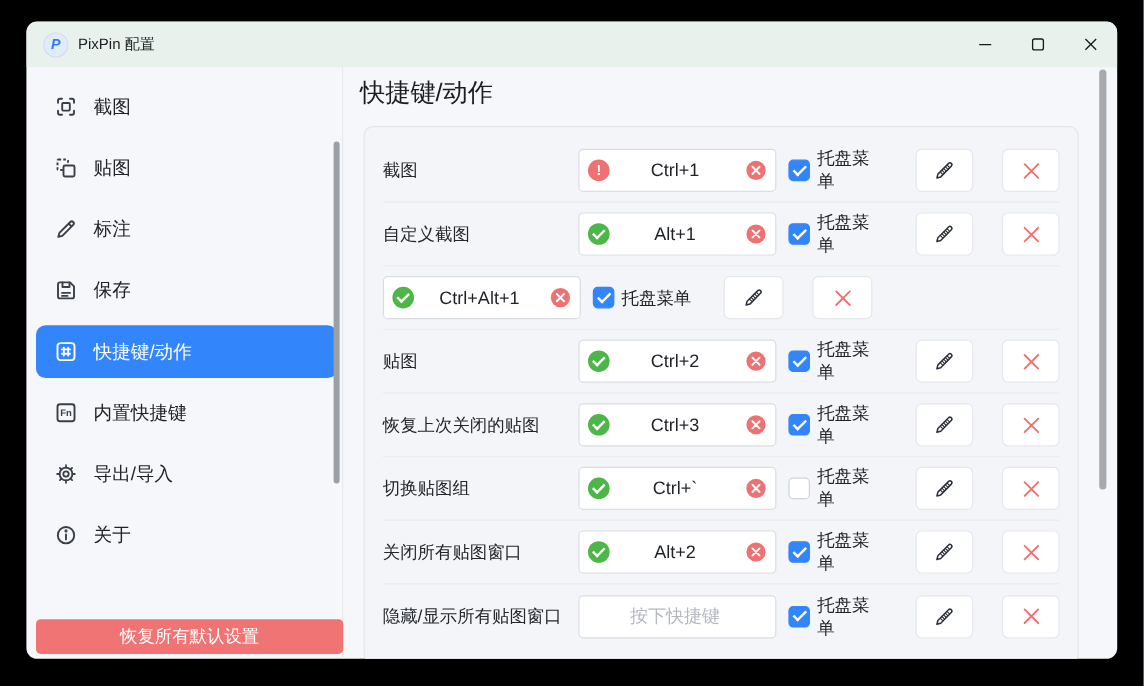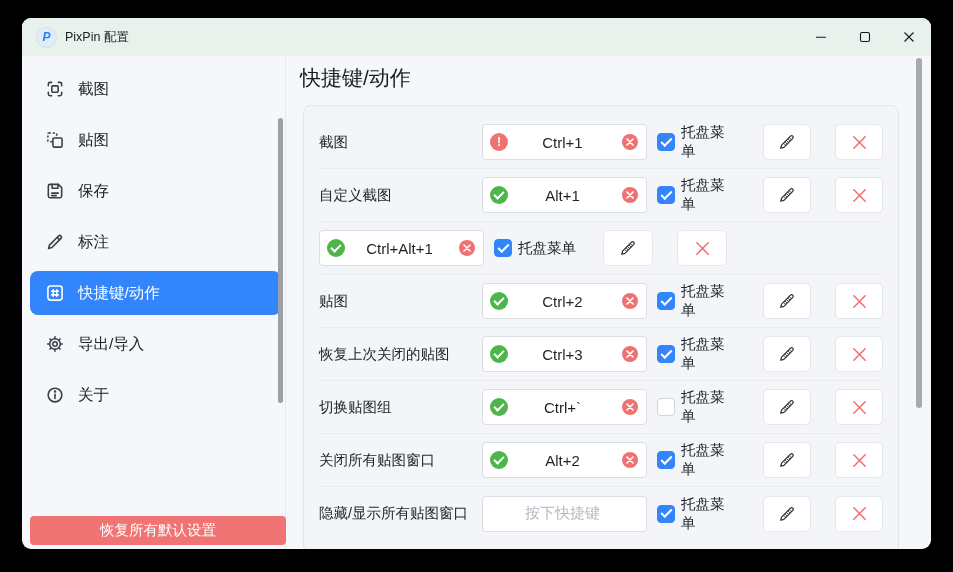--- a/index.html
+++ b/index.html
@@ -128,45 +128,54 @@
     <span class="s-icon">
               <svg width="20" height="20" viewBox="0 0 24 24" fill="none" stroke="currentColor" stroke-width="1.9" stroke-linejoin="round">
                 <rect x="3.5" y="3.5" width="10.5" height="10.5" rx="1" stroke-dasharray="2.6 2.2"></rect>
                 <rect x="9.5" y="9.5" width="11" height="11" rx="1.5" fill="#f5f7fa"></rect>
               </svg>
             </span>
     <span class="s-label">贴图</span>
   </div>
           <div class="side-item">
     <span class="s-icon">
+              <svg width="20" height="20" viewBox="0 0 24 24" fill="none" stroke="currentColor" stroke-width="1.9" stroke-linejoin="round">
+                <path d="M4.3 19.7l1.1-4L16.3 4.8a2 2 0 0 1 2.9 2.9L8.3 18.6l-4 1.1z"></path>
+                <path d="M14.7 6.4l2.9 2.9"></path>
+              </svg>
+            </span>
+    <span class="s-label">标注</span>
+  </div>
+          <div class="side-item">
+    <span class="s-icon">
               <svg width="20" height="20" viewBox="0 0 24 24" fill="none" stroke="currentColor" stroke-width="1.9" stroke-linecap="round" stroke-linejoin="round">
                 <path d="M4 6a2 2 0 0 1 2-2h10l4 4v10a2 2 0 0 1-2 2H6a2 2 0 0 1-2-2z"></path>
                 <path d="M8.5 4v4.6h7V4"></path>
                 <path d="M8 14.5h8M8 17.5h5.5"></path>
               </svg>
             </span>
     <span class="s-label">保存</span>
   </div>
-          <div class="side-item">
-    <span class="s-icon">
-              <svg width="20" height="20" viewBox="0 0 24 24" fill="none" stroke="currentColor" stroke-width="1.9" stroke-linejoin="round">
-                <path d="M4.3 19.7l1.1-4L16.3 4.8a2 2 0 0 1 2.9 2.9L8.3 18.6l-4 1.1z"></path>
-                <path d="M14.7 6.4l2.9 2.9"></path>
-              </svg>
-            </span>
-    <span class="s-label">标注</span>
-  </div>
           <div class="side-item selected">
     <span class="s-icon">
               <svg width="20" height="20" viewBox="0 0 24 24" fill="none" stroke="currentColor" stroke-width="1.9" stroke-linecap="round">
                 <rect x="3.5" y="3.5" width="17" height="17" rx="3"></rect>
                 <path d="M9.8 8v8M14.2 8v8M8 9.8h8M8 14.2h8"></path>
               </svg>
             </span>
     <span class="s-label">快捷键/动作</span>
+  </div>
+          <div class="side-item">
+    <span class="s-icon">
+              <svg width="20" height="20" viewBox="0 0 24 24" fill="none" stroke="currentColor" stroke-width="1.9">
+                <rect x="3.5" y="3.5" width="17" height="17" rx="2.5"></rect>
+                <text x="12" y="15.6" text-anchor="middle" font-size="9.5" font-weight="bold" fill="currentColor" stroke="none" font-family="sans-serif">Fn</text>
+              </svg>
+            </span>
+    <span class="s-label">内置快捷键</span>
   </div>
           <div class="side-item">
     <span class="s-icon">
               <svg width="20" height="20" viewBox="0 0 24 24" fill="none" stroke="currentColor" stroke-width="1.8" stroke-linecap="round">
                 <circle cx="12" cy="12" r="6.4"></circle>
                 <circle cx="12" cy="12" r="2.7"></circle>
                 <path d="M12 3.2v2.4M12 18.4v2.4M3.2 12h2.4M18.4 12h2.4M5.9 5.9l1.7 1.7M16.4 16.4l1.7 1.7M18.1 5.9l-1.7 1.7M7.6 16.4l-1.7 1.7"></path>
               </svg>
             </span>
     <span class="s-label">导出/导入</span>

